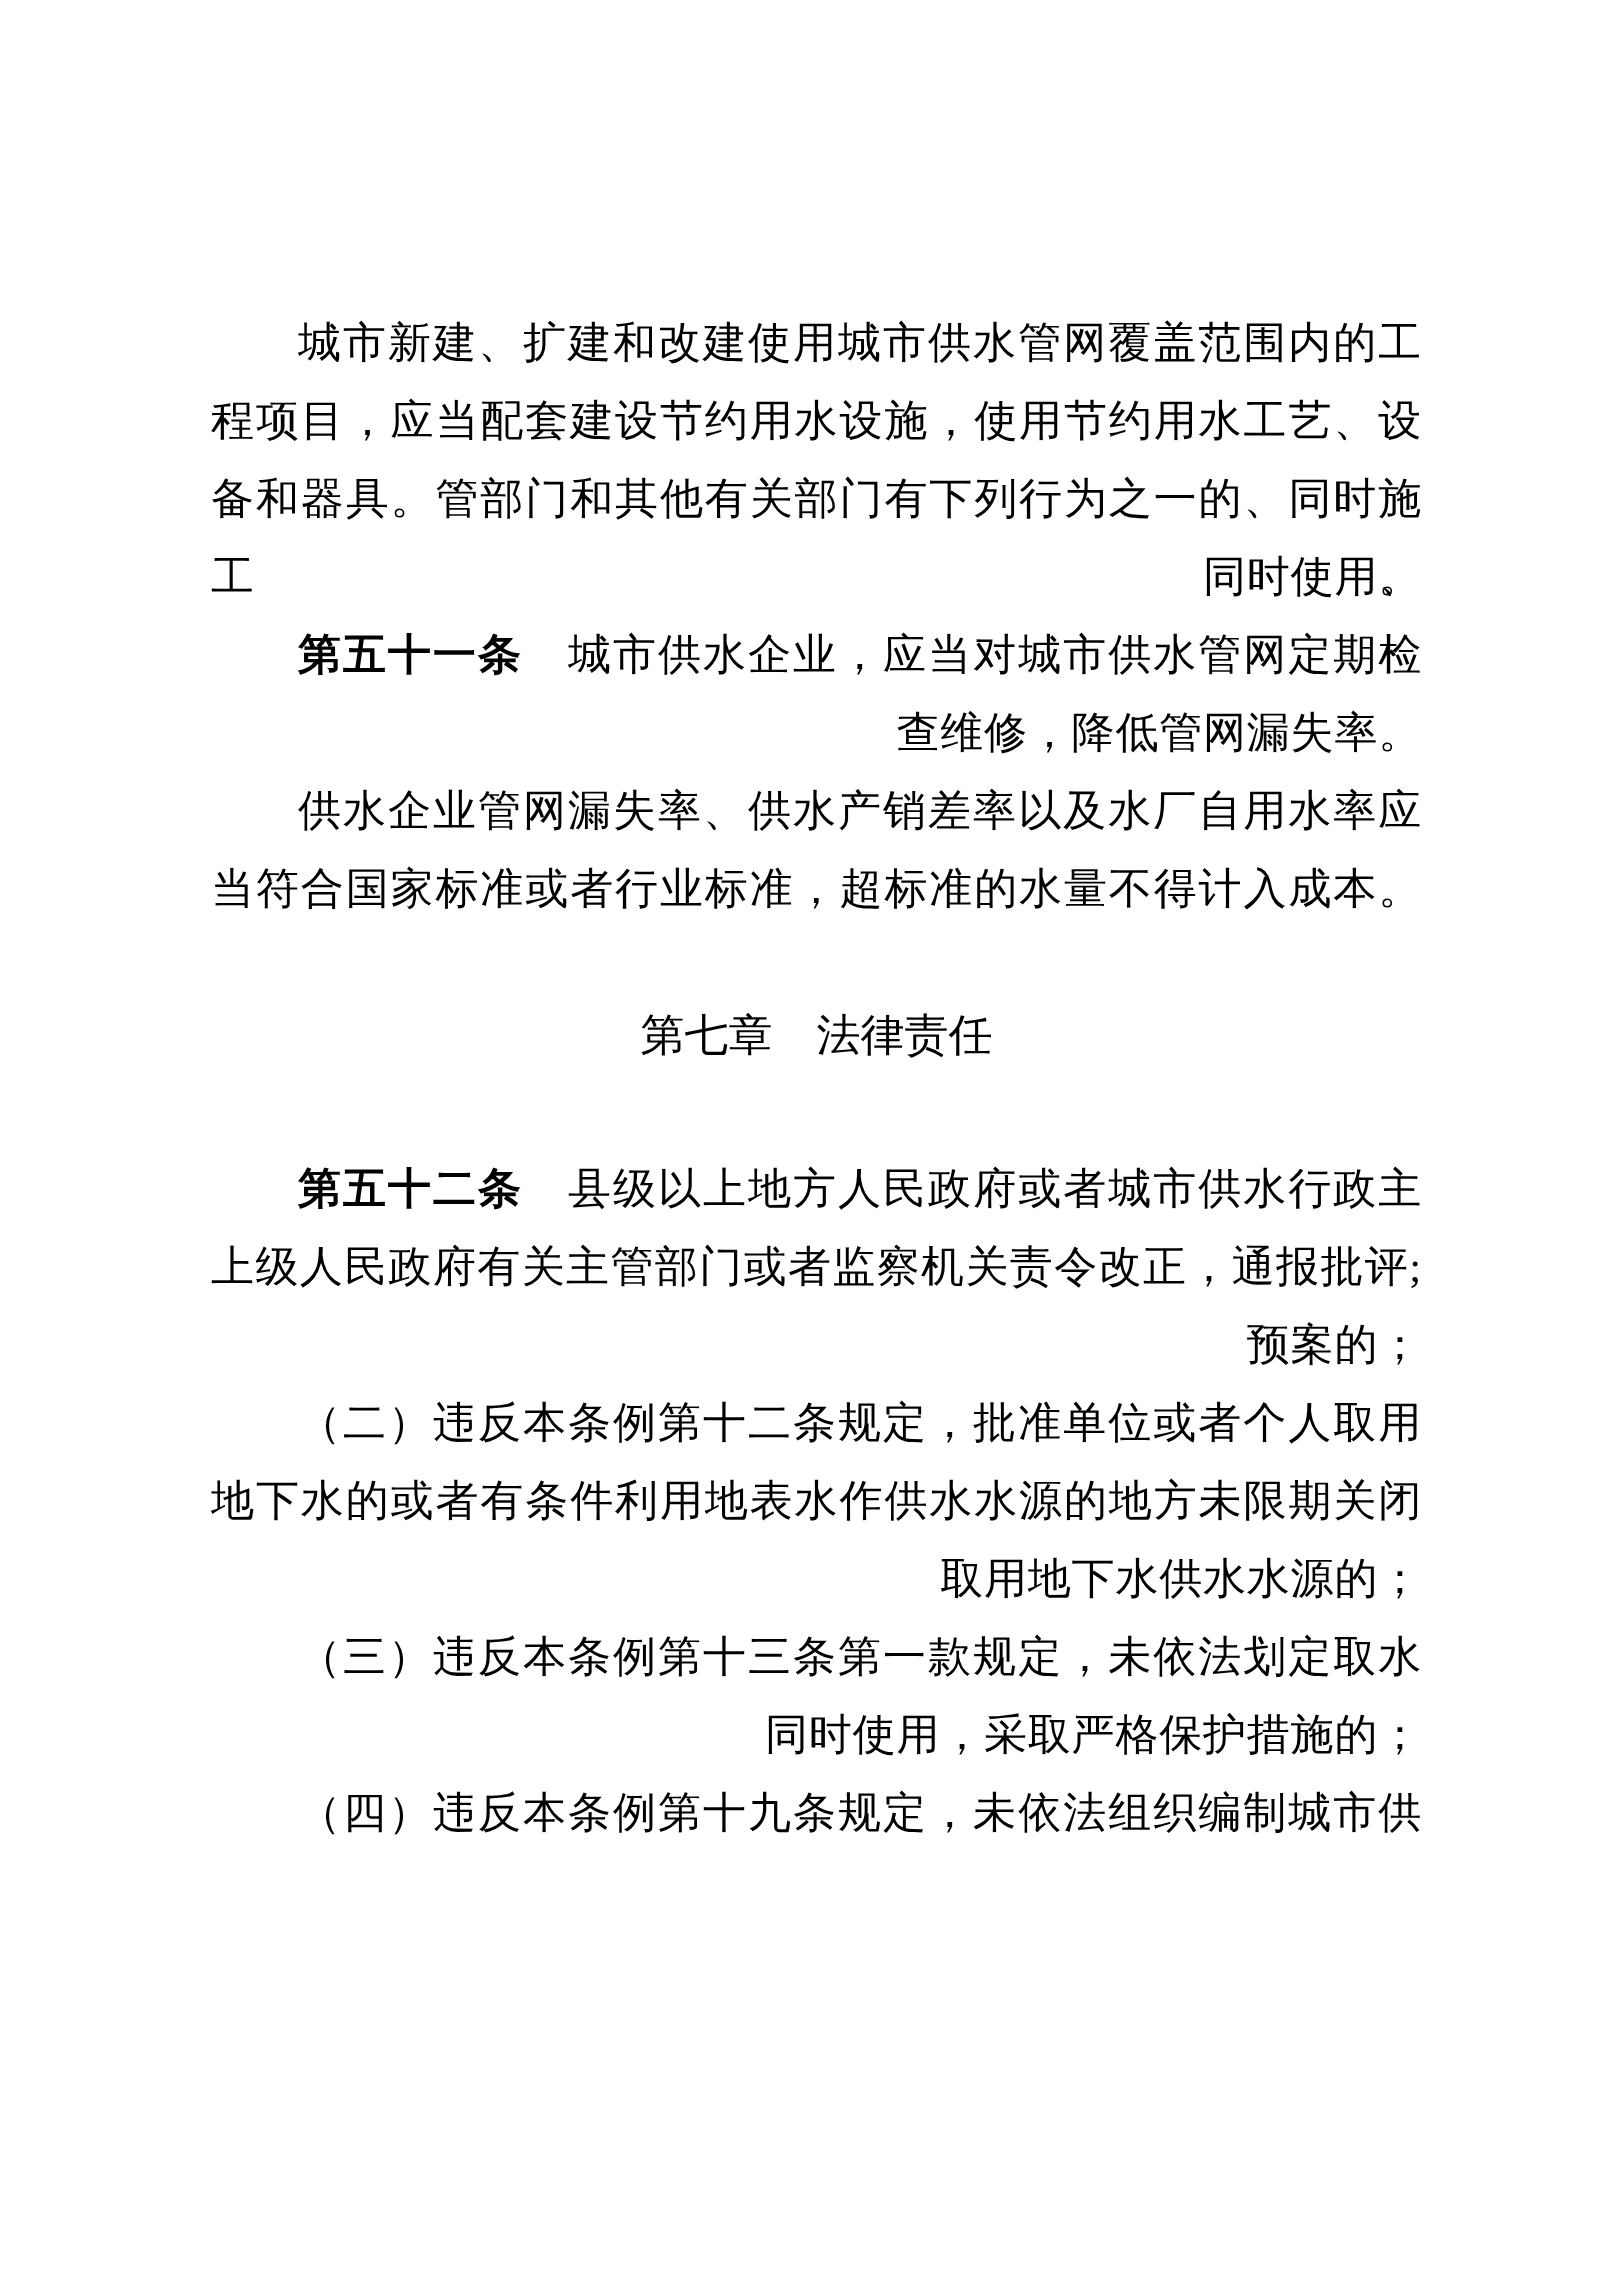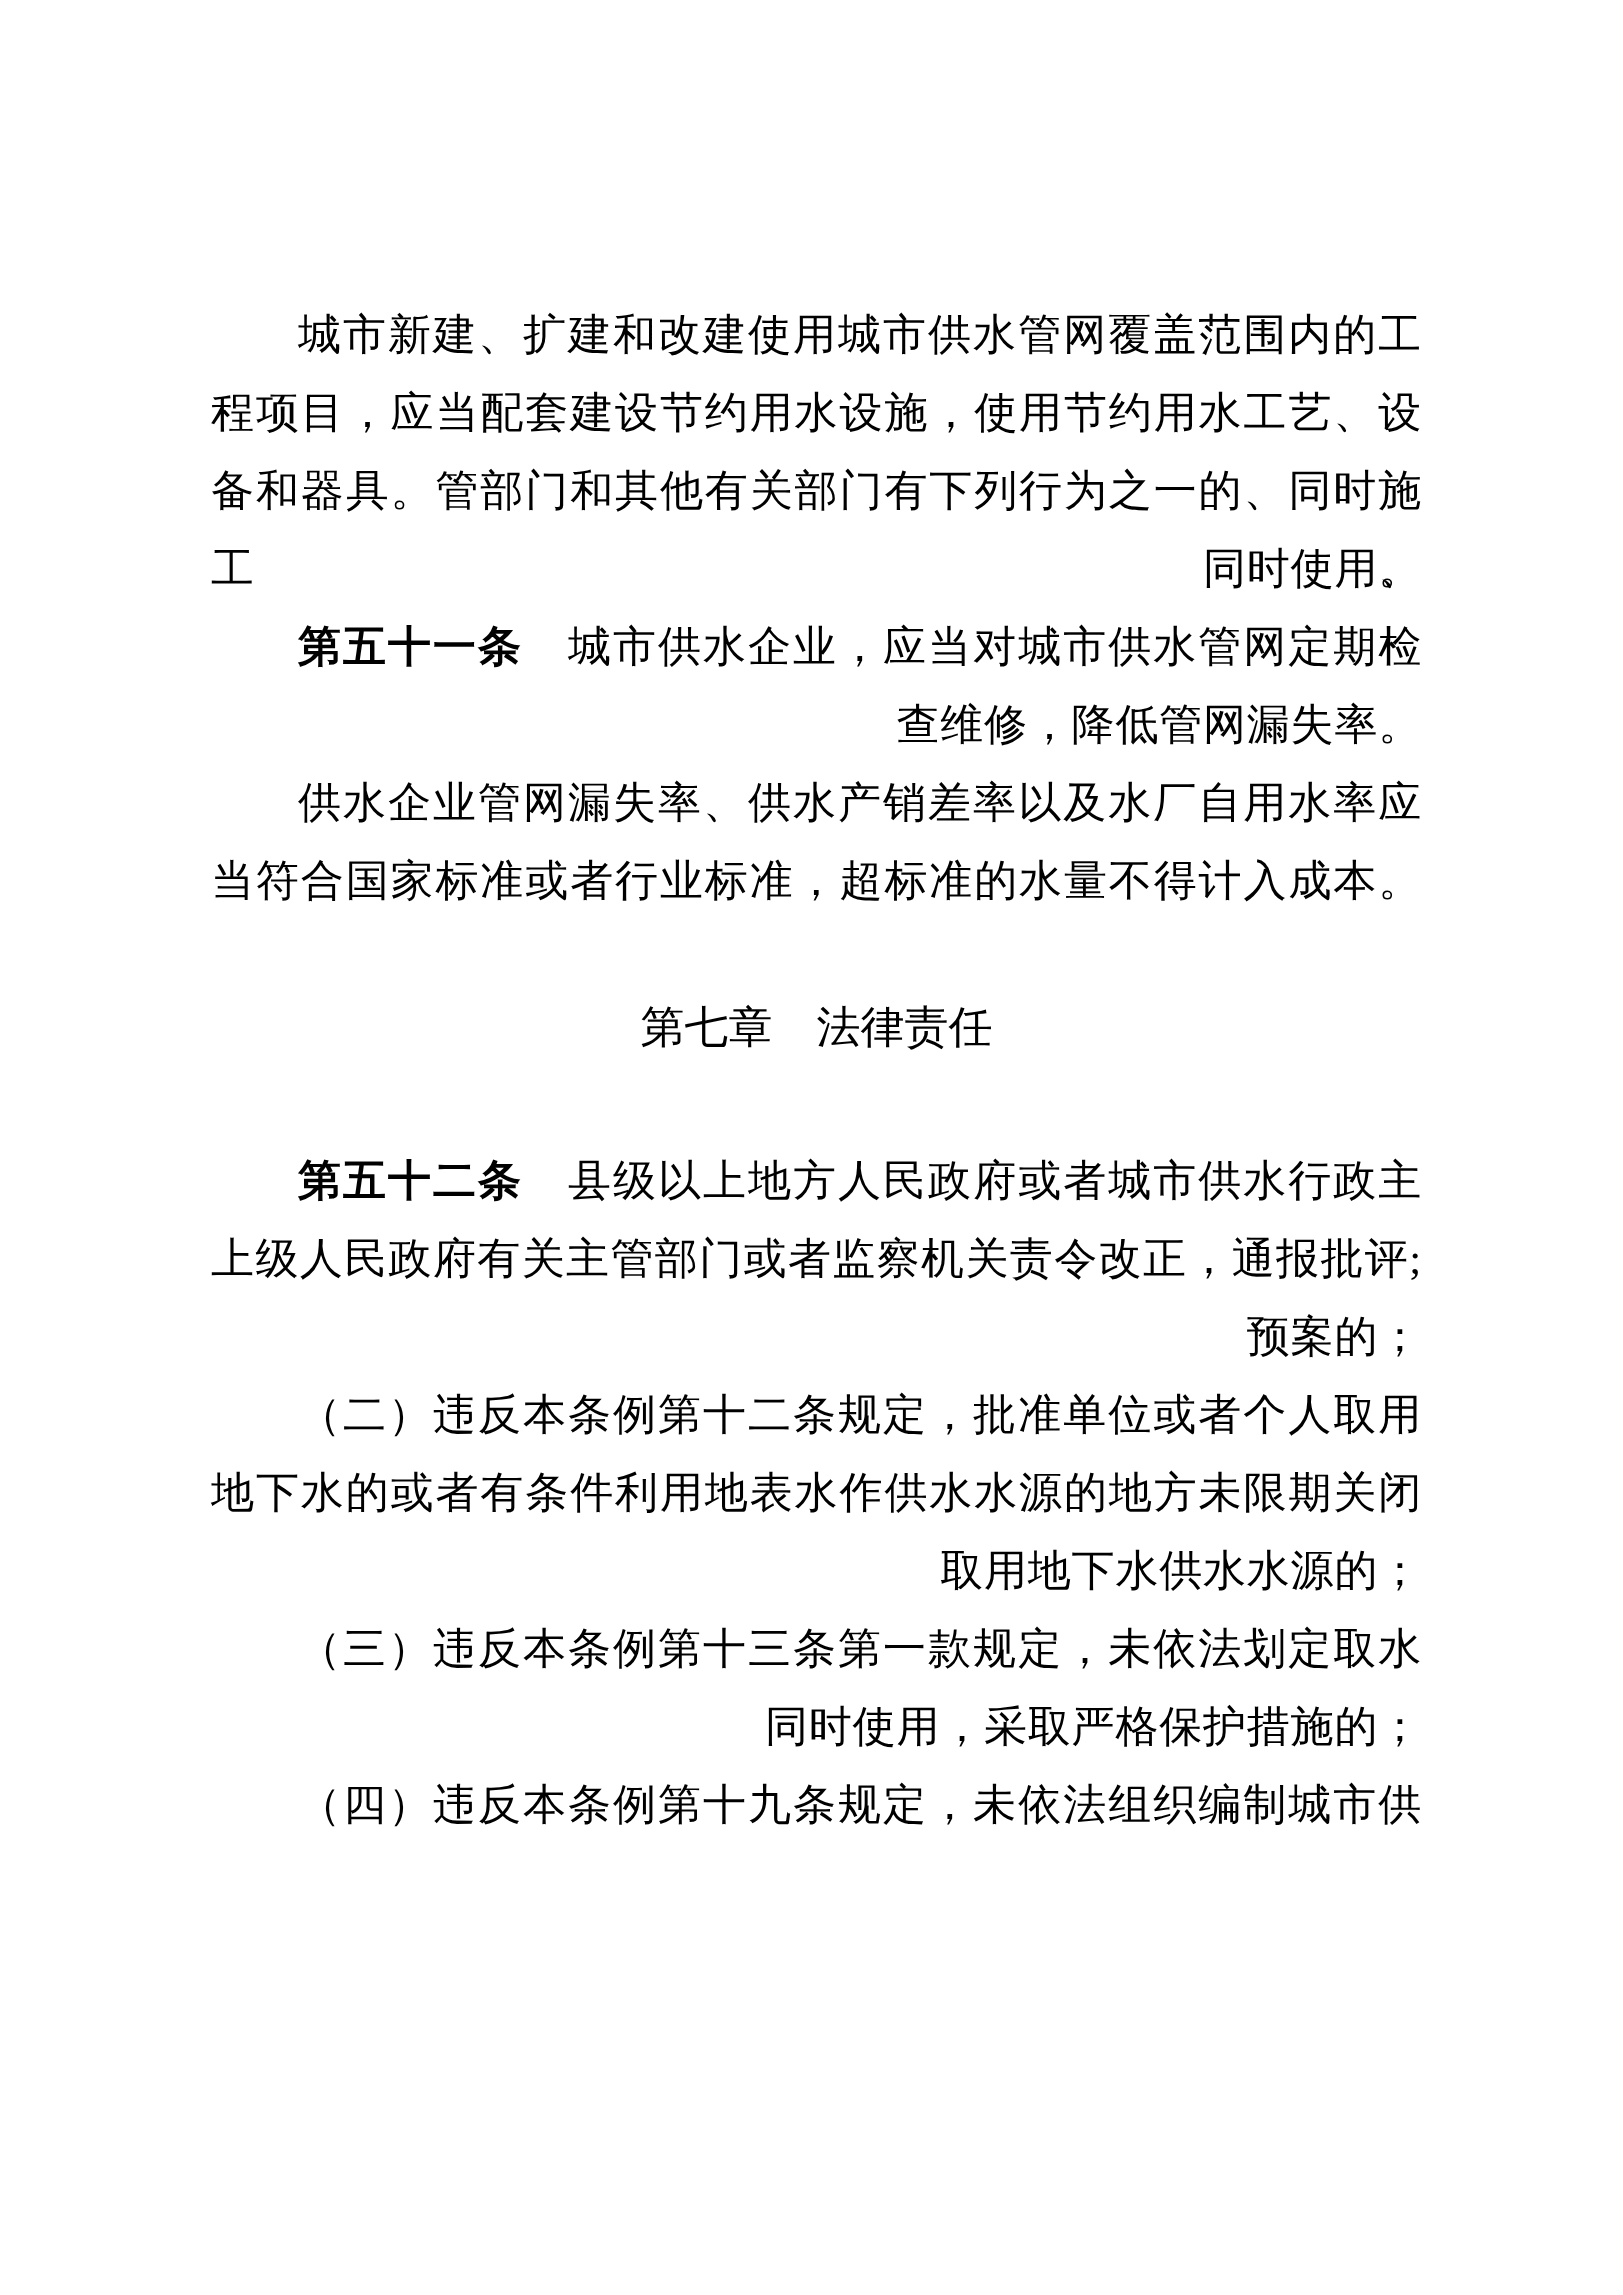--- a/index.html
+++ b/index.html
@@ -12,21 +12,21 @@
     width: 1623px;
     height: 2295px;
     background: #ffffff;
     overflow: hidden;
     font-family: "Liberation Serif", "DejaVu Serif", serif;
     color: #000000;
   }
   .text-block {
     position: absolute;
     left: 211px;
-    top: 296px;
+    top: 304px;
     width: 1211px;
   }
   .line {
     font-size: 43px;
     line-height: 78px;
     height: 78px;
     letter-spacing: 0.8px;
     text-align: right;
     white-space: nowrap;
   }

